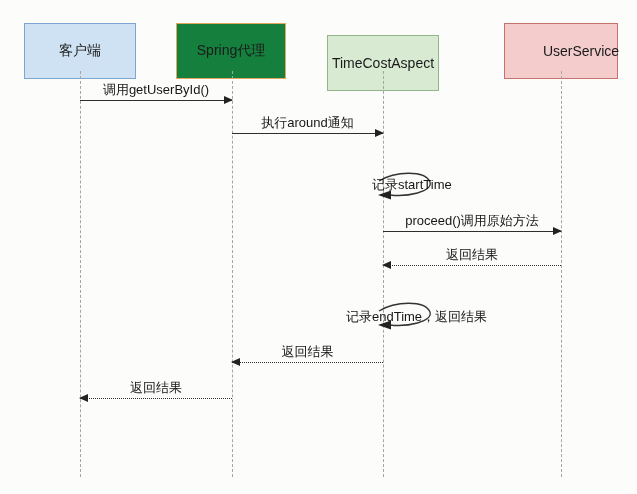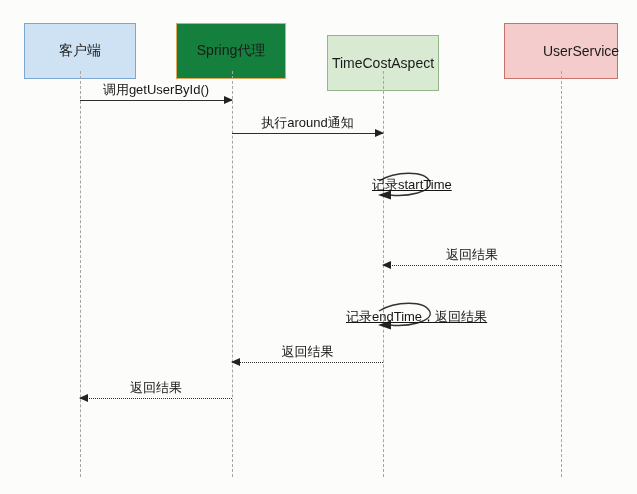--- a/index.html
+++ b/index.html
@@ -38,21 +38,21 @@
   .msg-line{position:relative;height:0;}
   .msg-line.solid{border-top:1.5px solid #2e2e2e;}
   .msg-line.dotted{border-top:1.5px dotted #2e2e2e;}
   .head{position:absolute;width:0;height:0;top:-5.5px;}
   .head.right{right:-1px;border-left:9px solid #222;border-top:4.5px solid transparent;border-bottom:4.5px solid transparent;}
   .head.left{left:-1px;border-right:9px solid #222;border-top:4.5px solid transparent;border-bottom:4.5px solid transparent;}
   
   .selfloop{position:absolute;}
   .self-label{
     position:absolute;font-size:13px;line-height:15px;
-    color:#161616;white-space:nowrap;text-decoration:underline;
+    color:#161616;white-space:nowrap;
   }
   
   .watermark{
     position:absolute;right:7px;top:451px;
     font-size:21px;letter-spacing:1px;white-space:nowrap;
     color:#e7e7e5;
     text-shadow:-1px -1px 0 #a8a8a6, 1px 1px 0 #ffffff;
   }
 </style>
 </head>
@@ -83,20 +83,26 @@
       <i class="head right"></i>
     </div>
   </div>
 
   <svg class="selfloop" style="left:377px;top:169px" width="62" height="32" viewBox="0 0 62 32">
     <path d="M2,12 C18,2 48,1 53,13 C56,23 30,28 13,26" fill="none" stroke="#333333" stroke-width="1.3"></path>
     <polygon points="14,21.5 1,26 14,30.5" fill="#222222"></polygon>
   </svg>
   <div class="self-label" style="left:372px;top:177px">记录startTime</div>
 
+  <div class="msg" style="left:383px;top:213px;width:178px">
+    <div class="msg-label">proceed()调用原始方法</div>
+    <div class="msg-line solid">
+      <i class="head right"></i>
+    </div>
+  </div>
 
   <div class="msg" style="left:383px;top:247px;width:178px">
     <div class="msg-label">返回结果</div>
     <div class="msg-line dotted">
       <i class="head left"></i>
     </div>
   </div>
 
   <svg class="selfloop" style="left:377px;top:299px" width="62" height="32" viewBox="0 0 62 32">
     <path d="M2,12 C18,2 48,1 53,13 C56,23 30,28 13,26" fill="none" stroke="#333333" stroke-width="1.3"></path>

